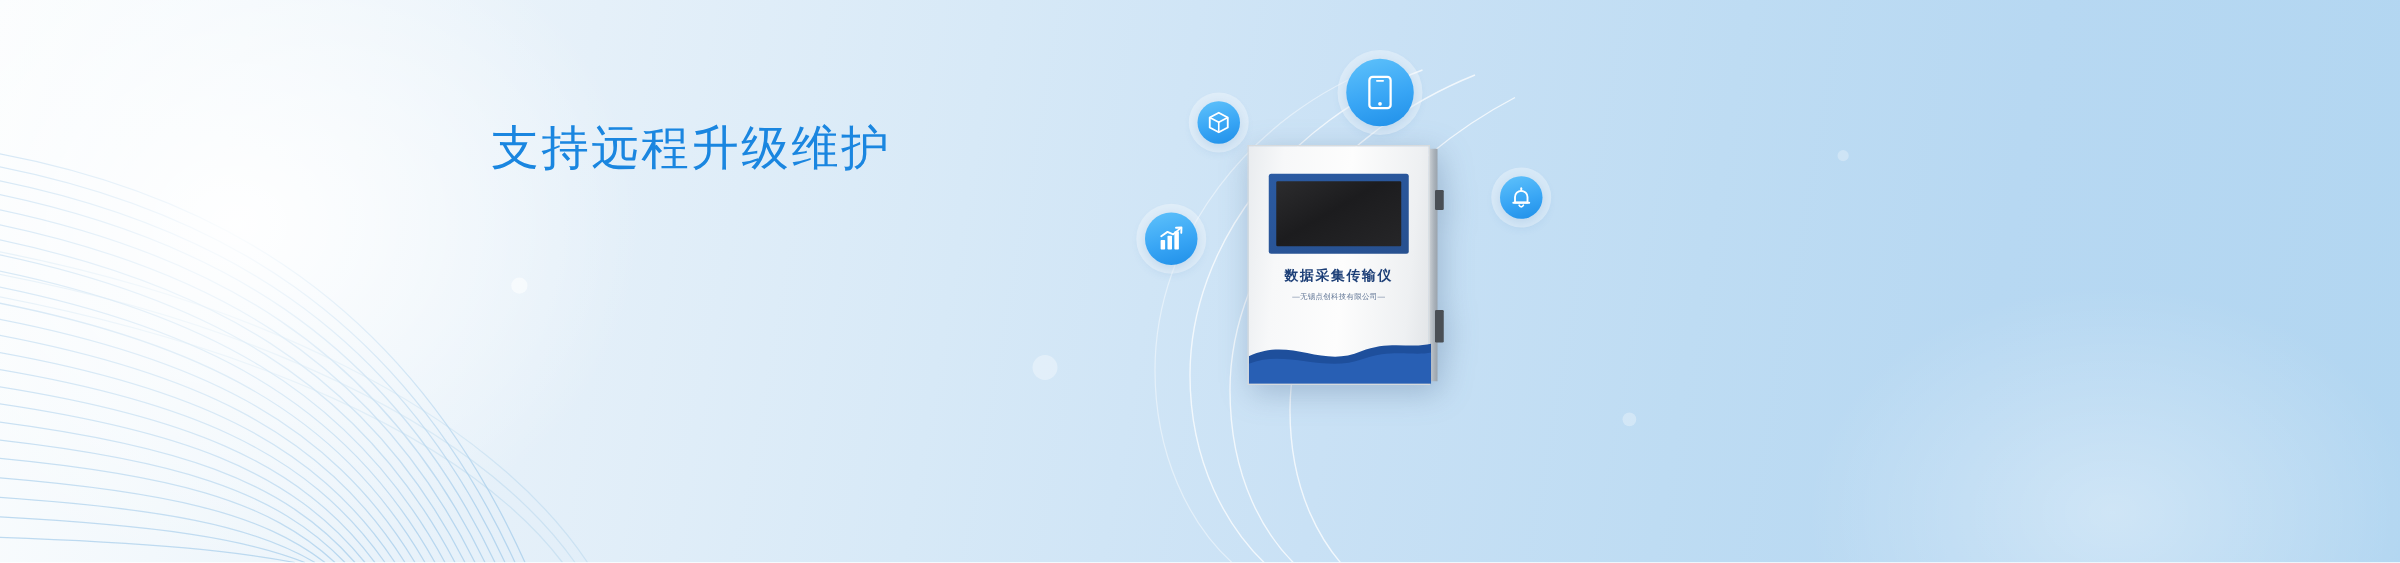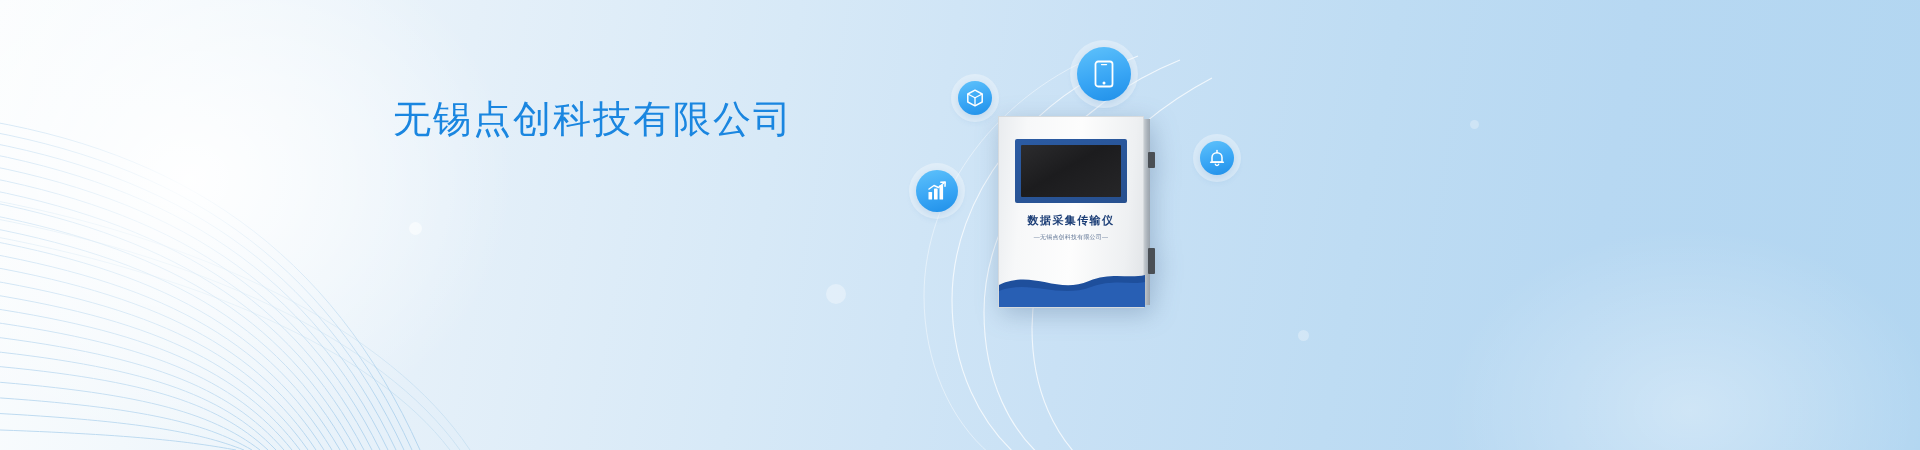--- a/index.html
+++ b/index.html
@@ -240,21 +240,21 @@
     </svg>
 
     <div class="bubble" style="left:1101px; top:65px;  width:17px; height:17px;"></div>
     <div class="bubble" style="left:826px;  top:284px; width:20px; height:20px; background:rgba(255,255,255,0.34);"></div>
     <div class="bubble" style="left:409px;  top:222px; width:13px; height:13px; background:rgba(255,255,255,0.55);"></div>
     <div class="bubble" style="left:1298px; top:330px; width:11px; height:11px; background:rgba(255,255,255,0.30);"></div>
     <div class="bubble" style="left:1470px; top:120px; width:9px;  height:9px;  background:rgba(255,255,255,0.28);"></div>
   </div>
 
   <div class="text-block">
-    <h1 class="headline">无锡点创科技有限公司</h1>
+    <h1 class="headline">支持远程升级维护</h1>
   </div>
 
   <div class="product-area">
 
     <div class="orbits">
       <svg width="420" height="450" viewBox="0 0 420 450" xmlns="http://www.w3.org/2000/svg">
         <g fill="none" stroke="#ffffff" stroke-width="1.1" opacity="0.75">
           <path d="M258,56 C150,96 72,196 72,300 C72,368 100,424 140,458"></path>
           <path d="M300,60 C190,104 104,206 104,312 C104,380 130,432 168,462"></path>
           <path d="M332,78 C236,128 152,226 152,328 C152,392 176,438 208,466"></path>

